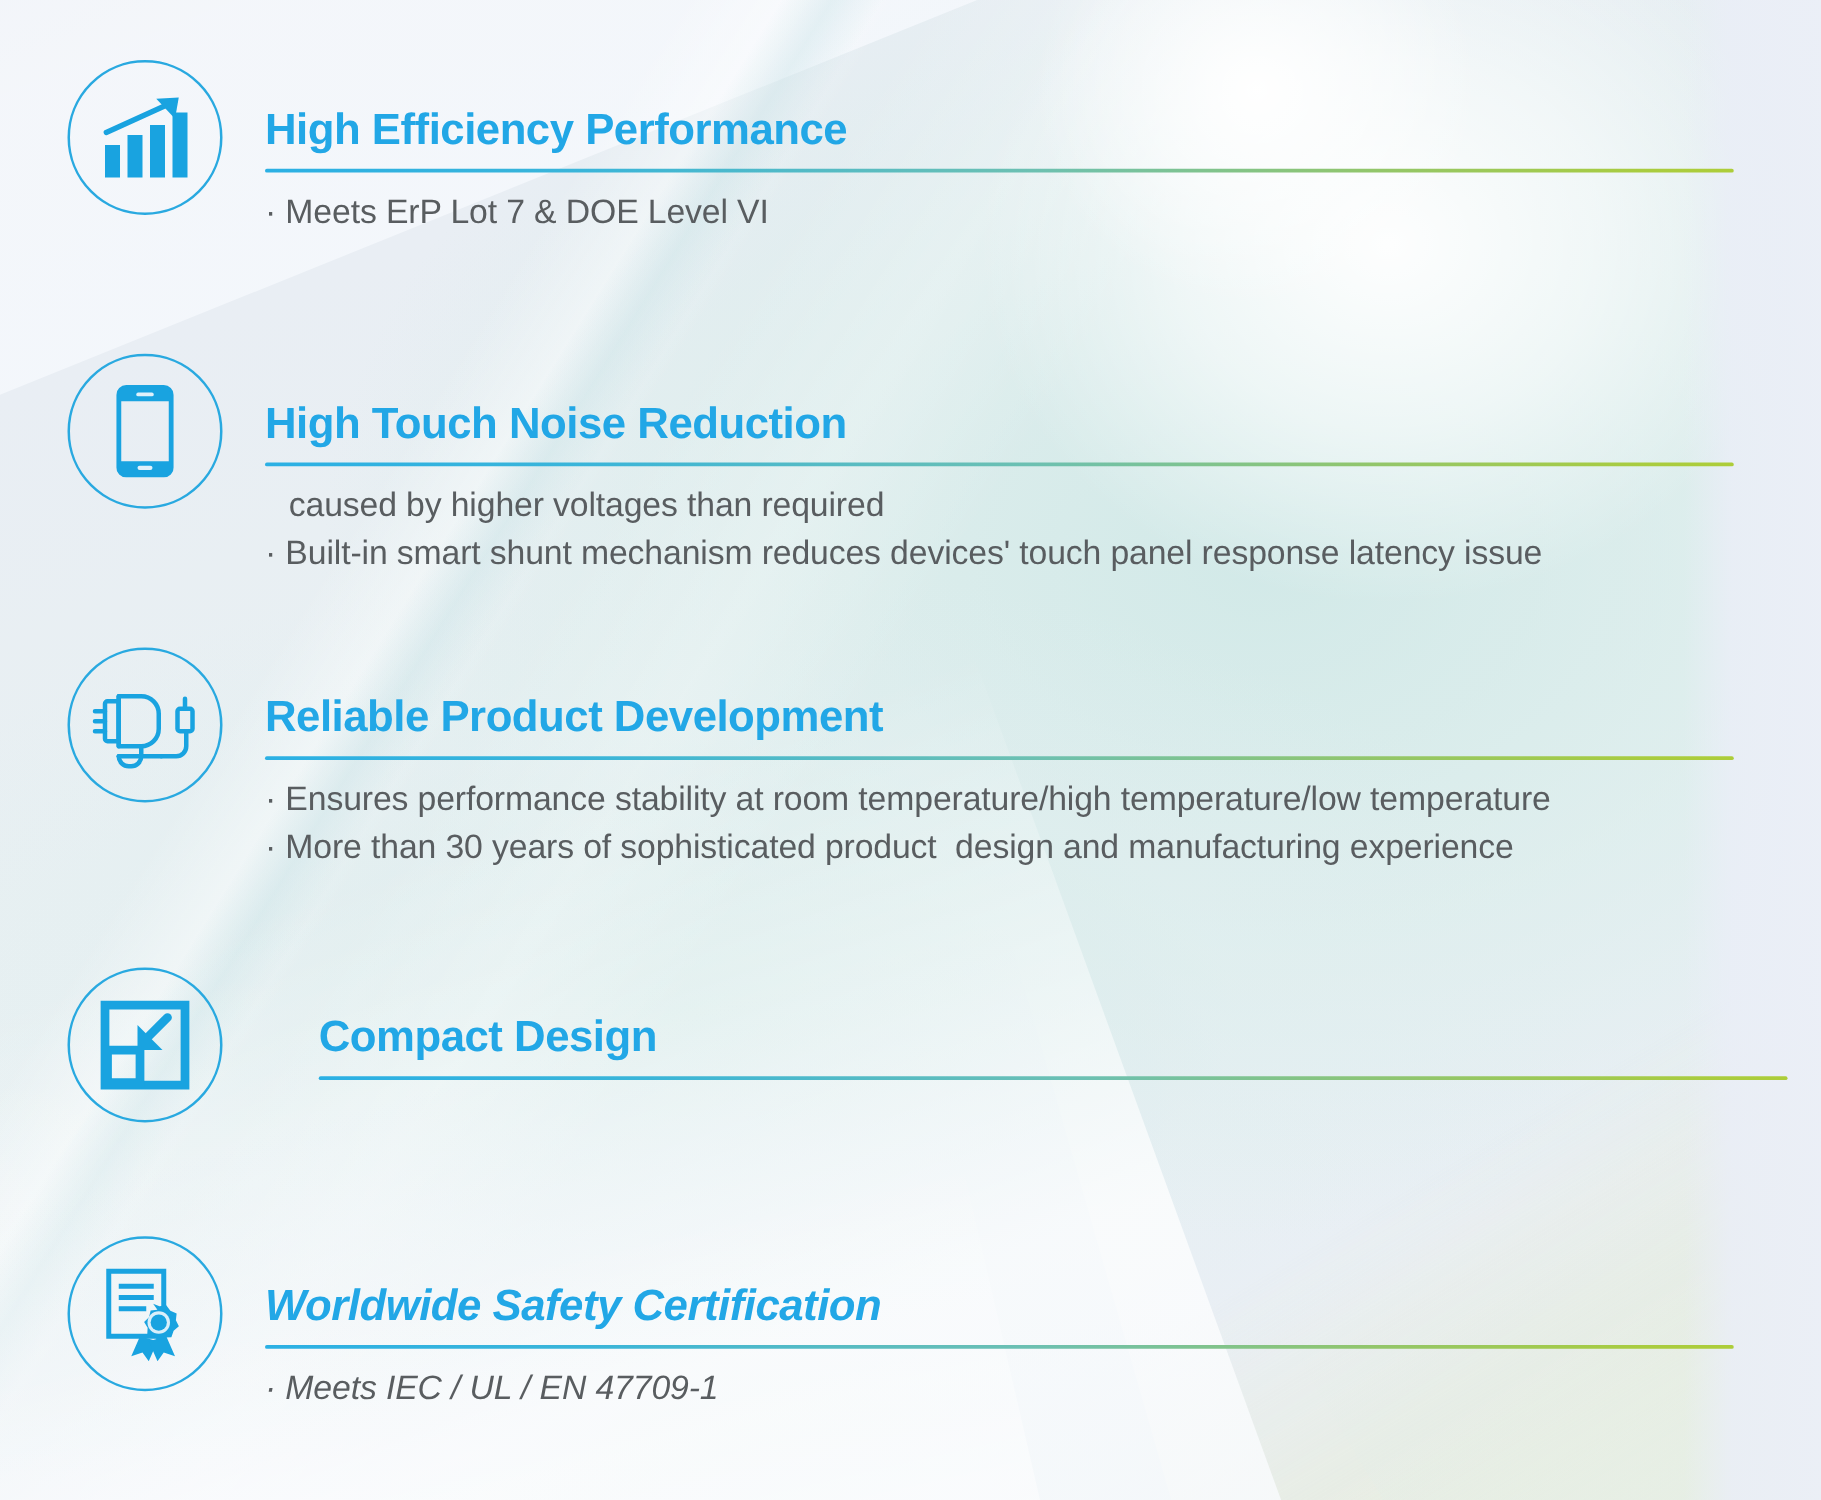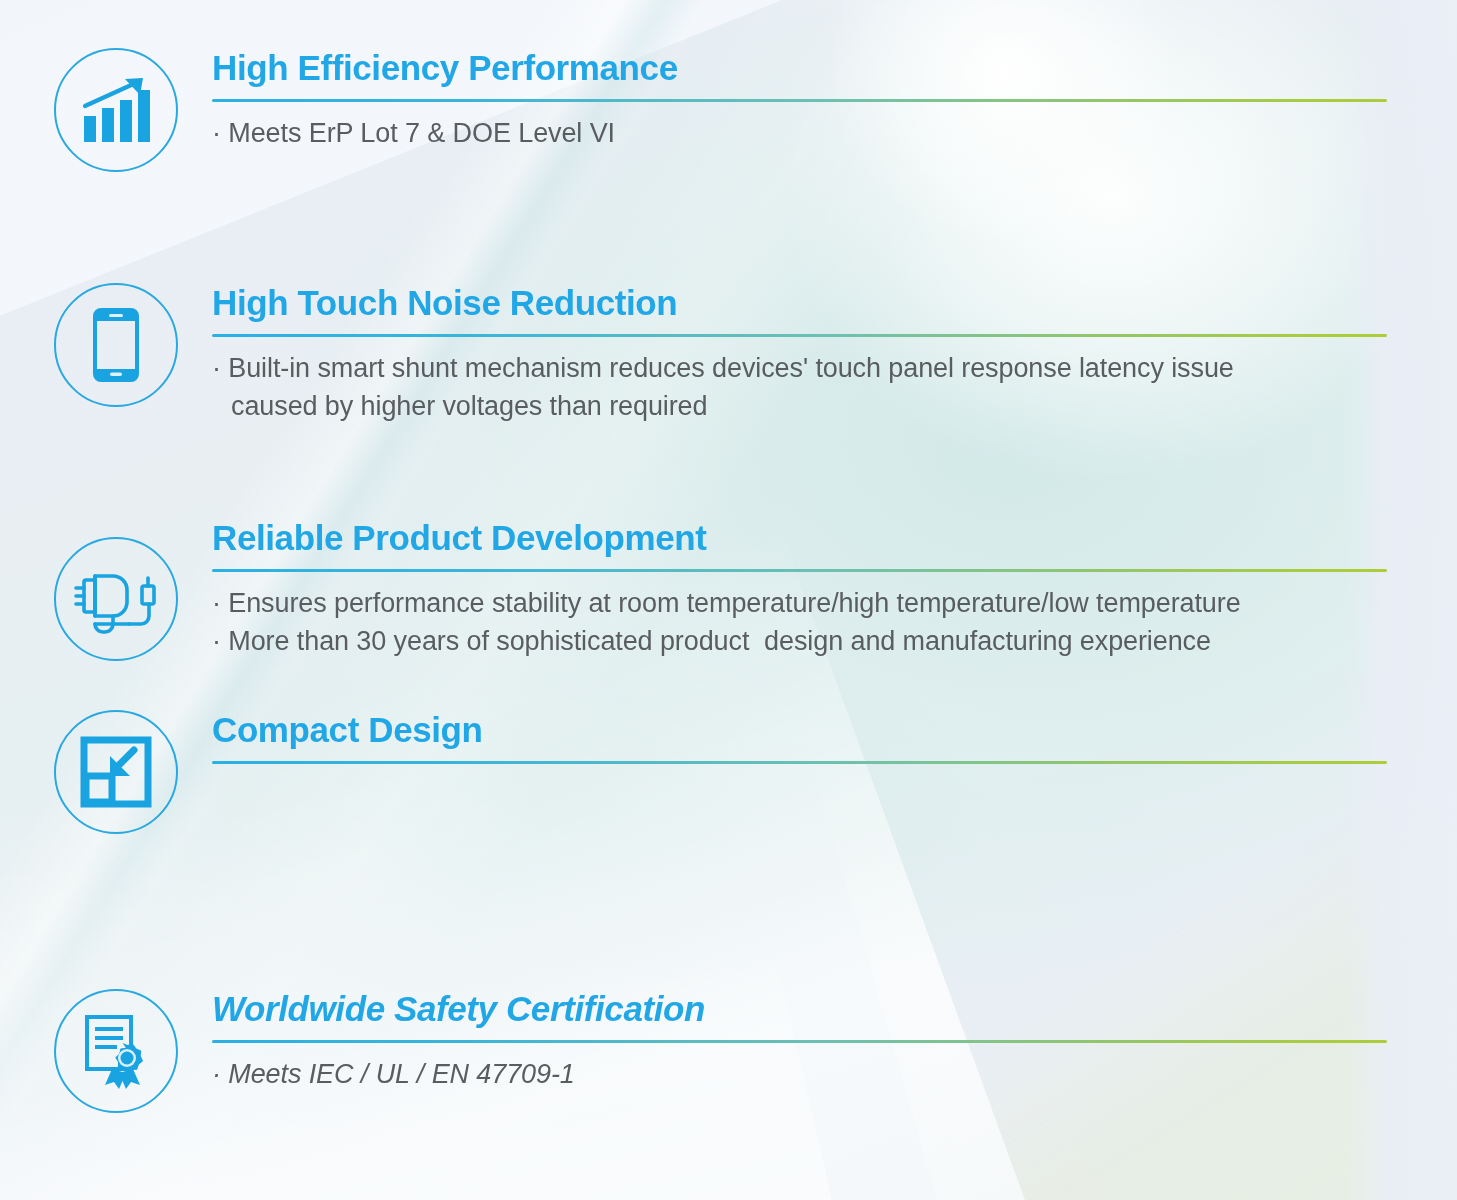--- a/index.html
+++ b/index.html
@@ -174,20 +174,21 @@
     align-items:center;
     justify-content:center;
     margin-top:2px;
   }
   .icon-circle svg { display:block; }
 
   .feature-body {
     margin-left:34px;
     width:1175px;
     padding-top:4px;
+    margin-top:36px;
   }
 
   .feature-title {
     font-size:35px;
     font-weight:bold;
     color:#22a7e6;
     letter-spacing:-0.4px;
     line-height:1.04;
     white-space:nowrap;
   }
@@ -211,22 +212,22 @@
     white-space:pre;
     letter-spacing:-0.1px;
   }
   .feature-line.cont {
     padding-left:19px;
   }
 
   
   .row-0 { top:46px; }
   .row-1 { top:281px; }
-  .row-2 { top:516px;align-items:flex-end; }
-  .row-3 { top:708px; }
+  .row-2 { top:516px; }
+  .row-3 { top:772px;gap:43px; }
   .row-4 { top:987px;font-style:italic; }
 </style>
 </head>
 <body>
 
 <div id="bg-root">
   <div class="layer bg-base"></div>
   <div class="layer bg-teal-wash"></div>
   <div class="layer bg-teal-wash2"></div>
   <div class="layer wedge-tl"></div>
@@ -275,22 +276,22 @@
         <path d="M2 8 a6 6 0 0 1 6 -6 h30 a6 6 0 0 1 6 6 v5 H2 Z" fill="#19a3e0"></path>
         <path d="M2 61 h42 v5 a6 6 0 0 1 -6 6 h-30 a6 6 0 0 1 -6 -6 Z" fill="#19a3e0"></path>
         <rect x="16" y="6" width="14" height="3" rx="1.5" fill="#dff1fb"></rect>
         <rect x="17" y="64.5" width="12" height="3.5" rx="1.75" fill="#dff1fb"></rect>
       </svg>
     </div>
     <div class="feature-body">
       <div class="feature-title">High Touch Noise Reduction</div>
       <div class="feature-divider"></div>
       <div class="feature-lines">
+        <div class="feature-line cont">caused by higher voltages than required</div>
         <div class="feature-line">· Built-in smart shunt mechanism reduces devices' touch panel response latency issue</div>
-        <div class="feature-line cont">caused by higher voltages than required</div>
       </div>
     </div>
   </div>
 
   <div class="feature-row row-2">
     <div class="icon-circle">
       <svg width="86" height="74" viewBox="0 0 86 74" fill="none" stroke="#19a3e0" stroke-width="3.6" stroke-linecap="round" stroke-linejoin="round">
         <path d="M22 14 h18 a14 14 0 0 1 14 14 v12 a14 14 0 0 1 -14 14 h-18 Z" fill="none"></path>
         <path d="M22 14 v40"></path>
         <path d="M13 18 h9 v32 h-9 a2 2 0 0 1 -2 -2 v-28 a2 2 0 0 1 2 -2 Z" fill="none"></path>

